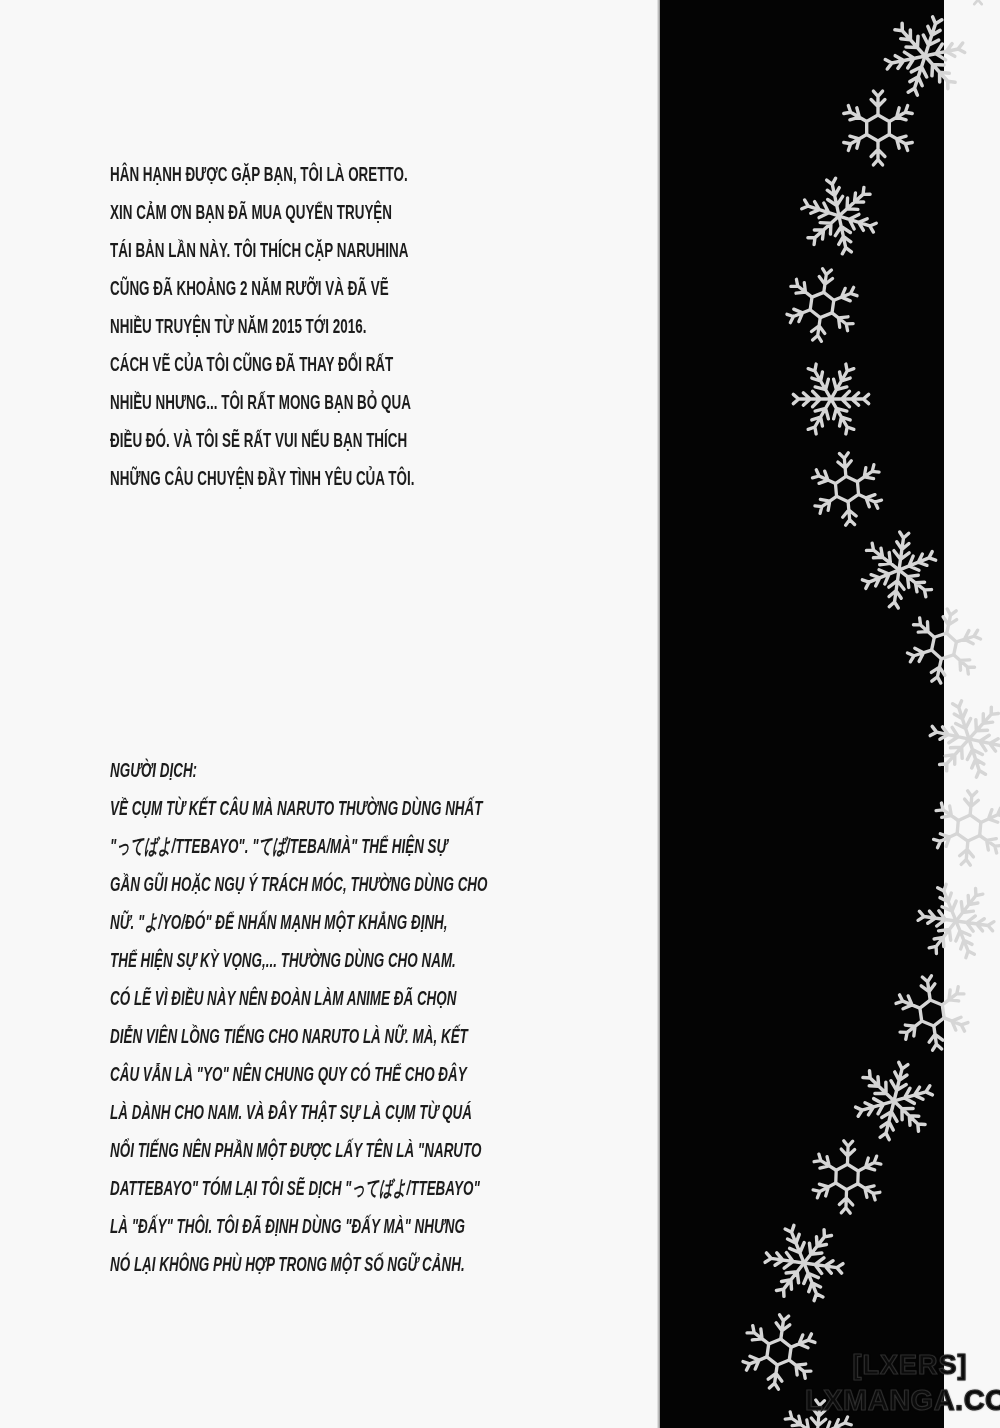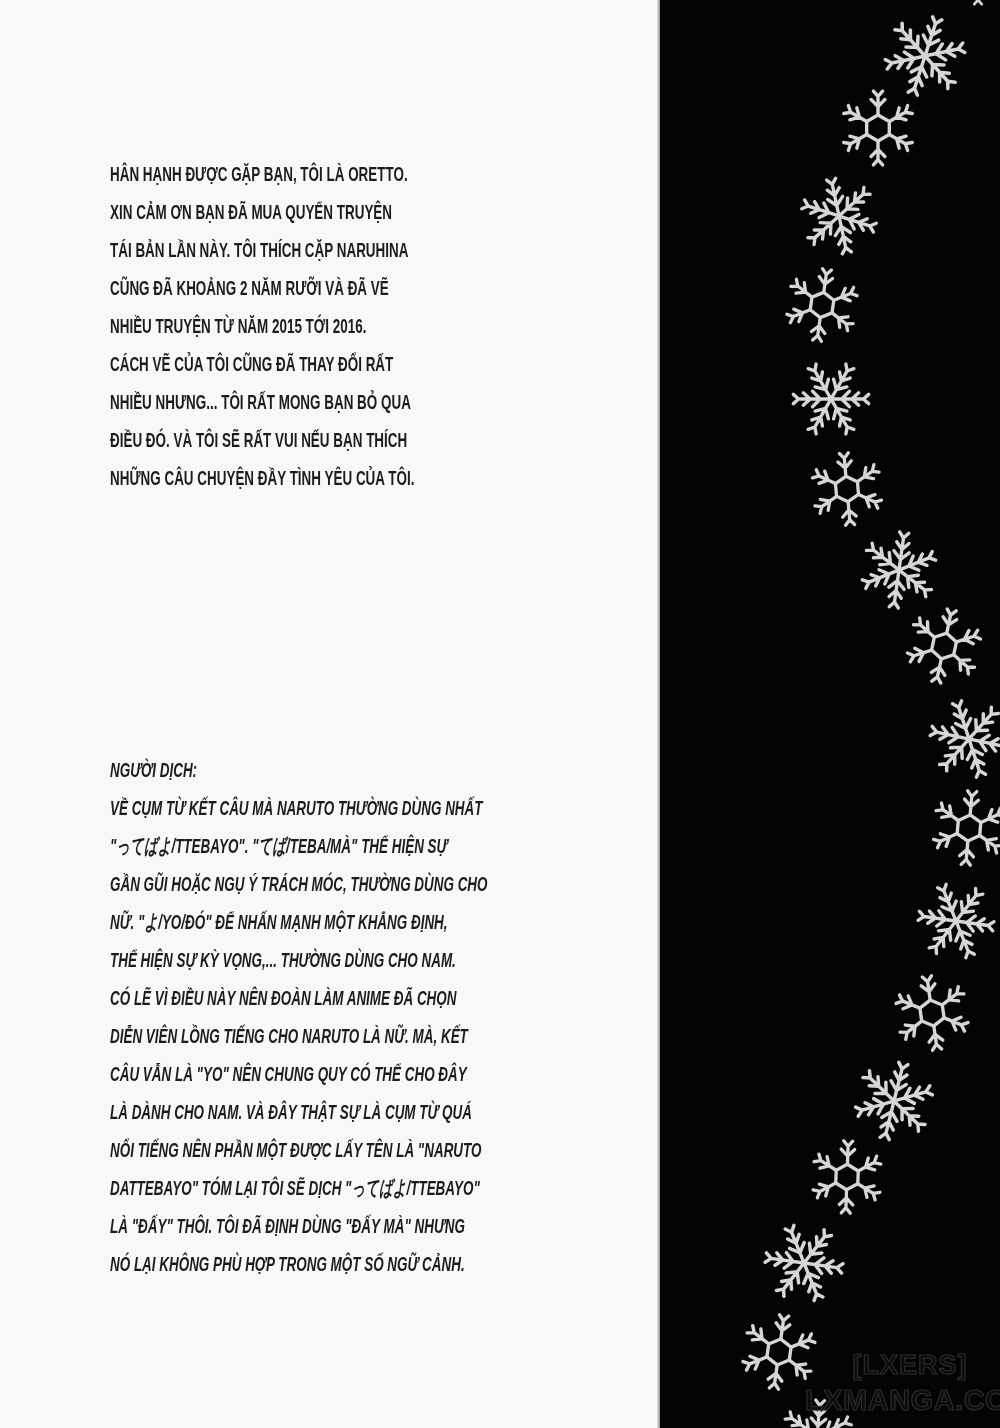--- a/index.html
+++ b/index.html
@@ -21,21 +21,21 @@
   }
   #intro-block{top:155px;}
   #note-block{top:751px;font-style:italic;}
   .tline{
     transform:scaleX(0.64);
     transform-origin:0 50%;
     white-space:nowrap;
   }
   
   .panel{
-    position:absolute;left:660px;top:0;width:340px;height:1428px;
+    position:absolute;left:660px;top:0;width:284px;height:1428px;
     background:var(--panel,#040404);
   }
   .panel-edge{
     position:absolute;left:-3px;top:0;width:3px;height:100%;
     background:linear-gradient(to right,#efefef,#8f8f8f);
   }
   #flake-layer{
     position:absolute;left:0;top:0;width:340px;height:1428px;
     overflow:visible;display:block;
   }

